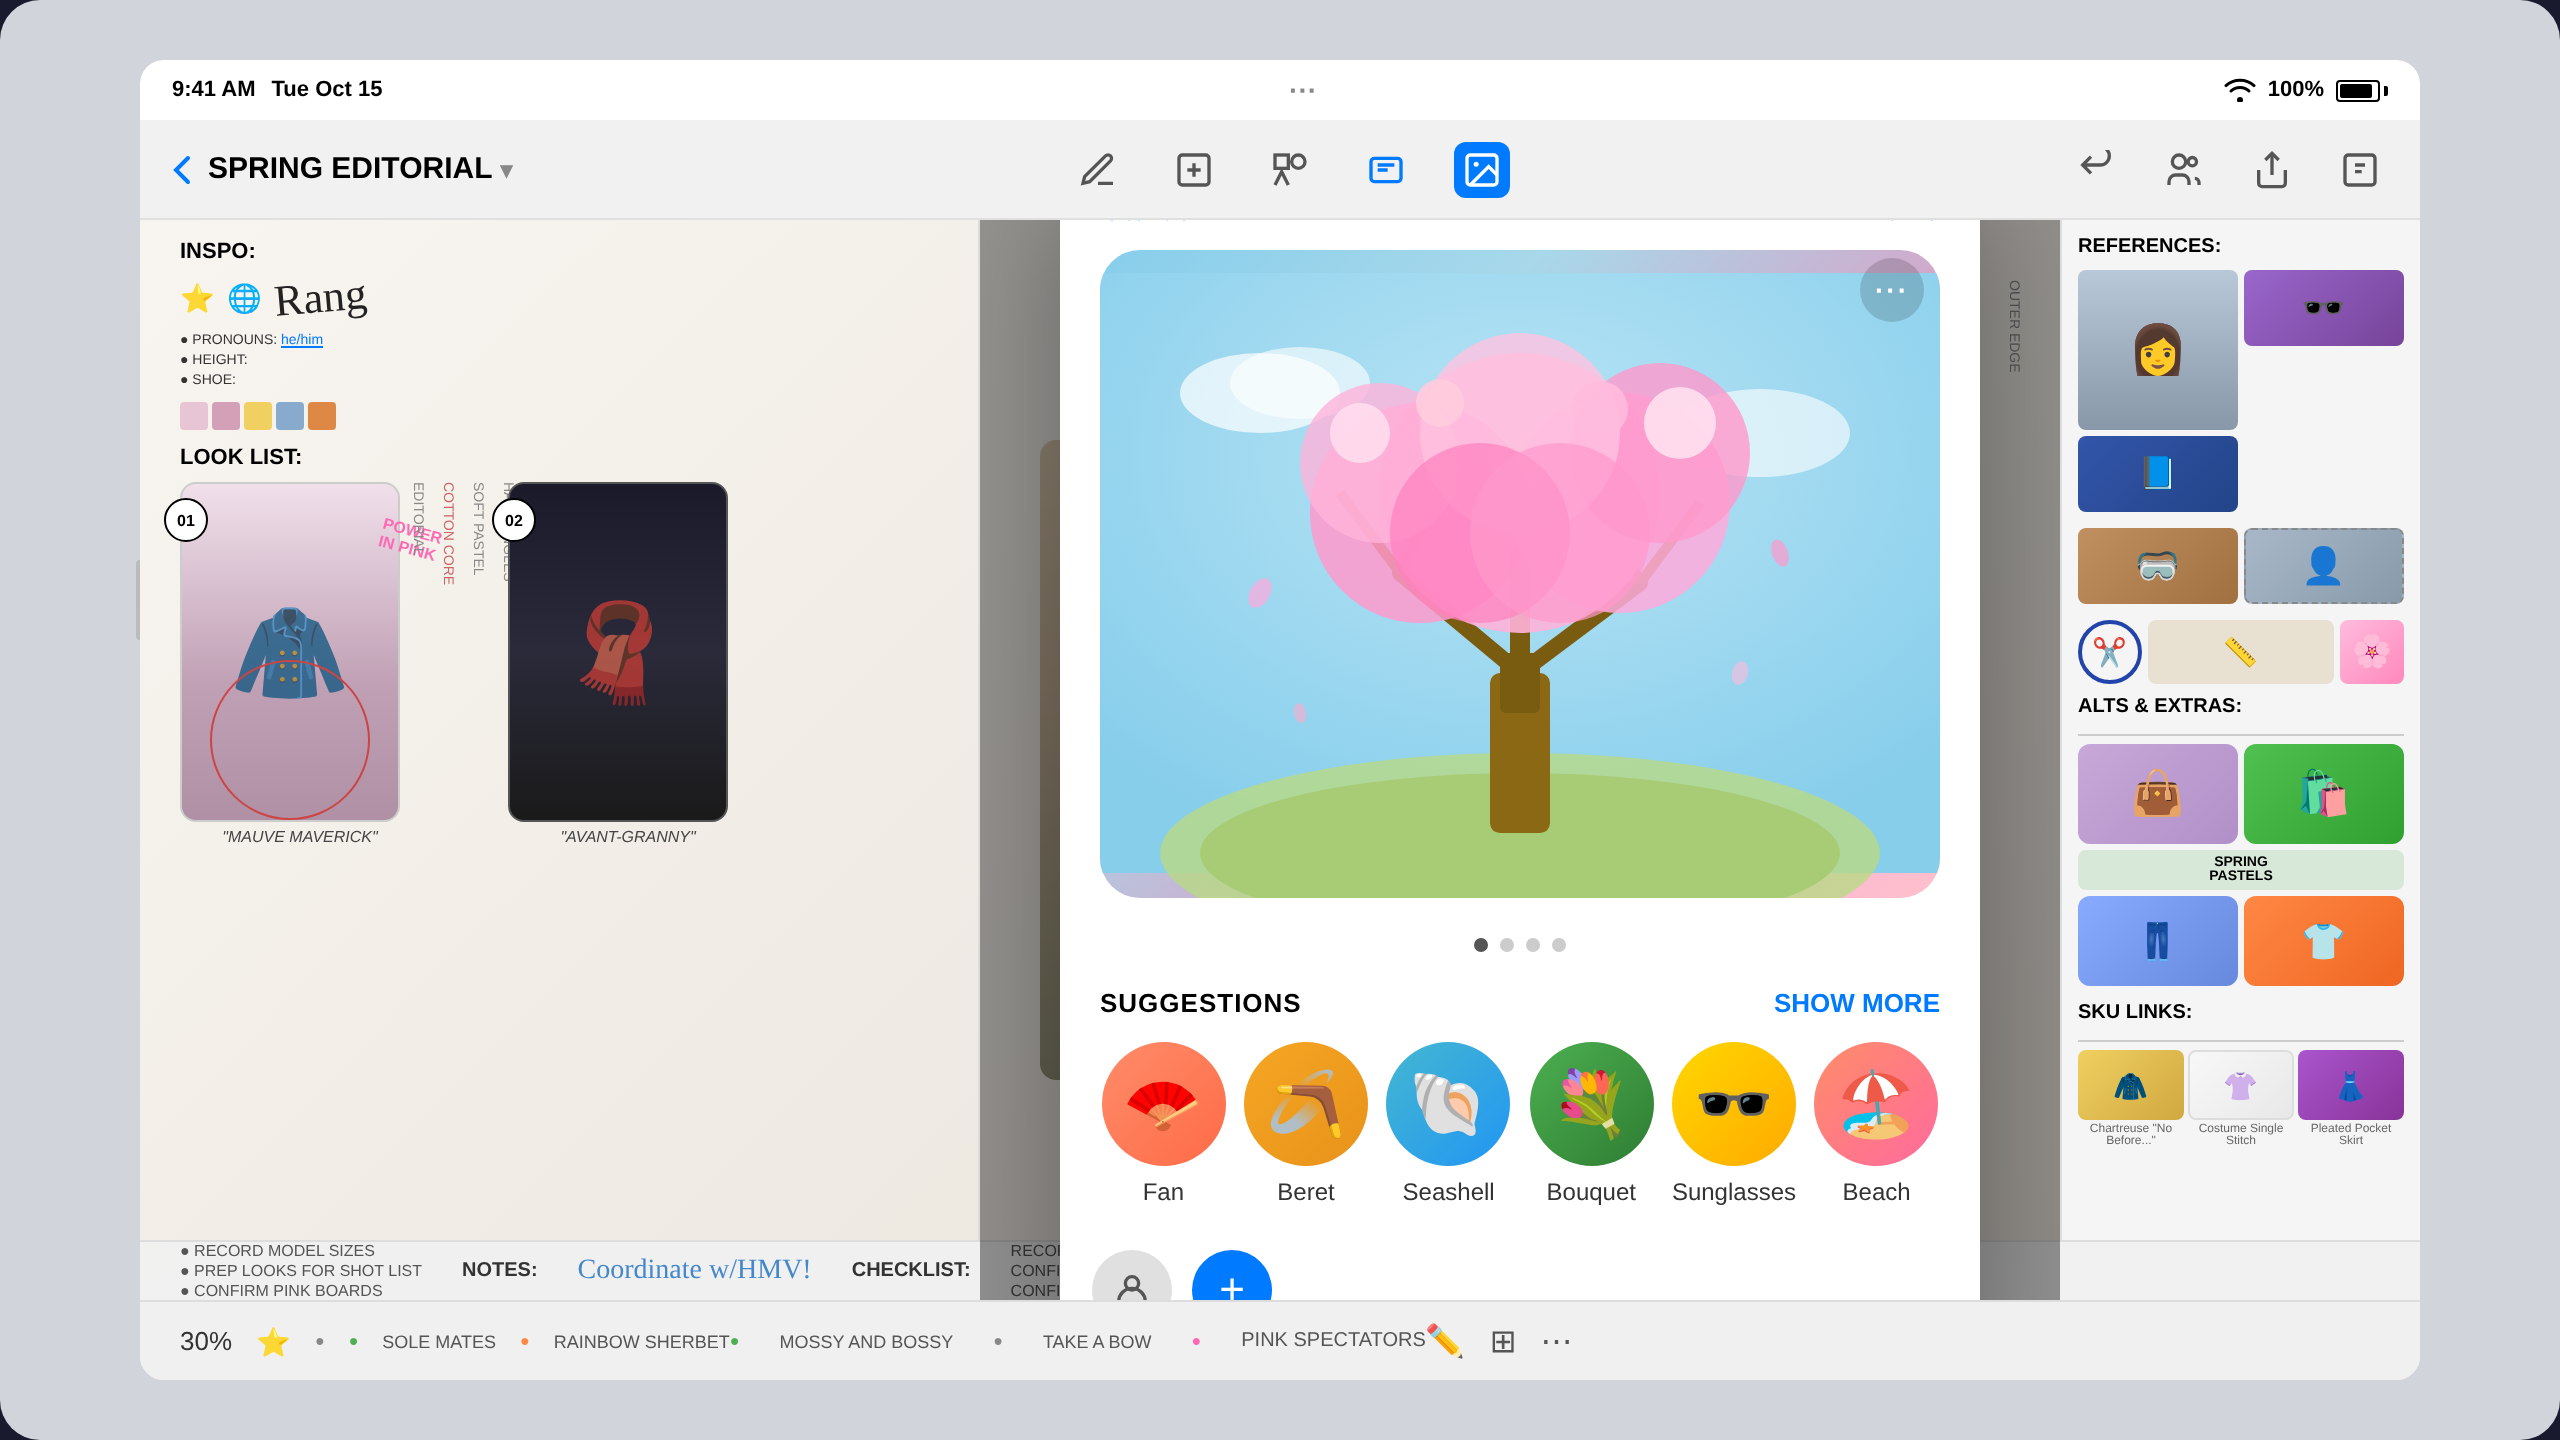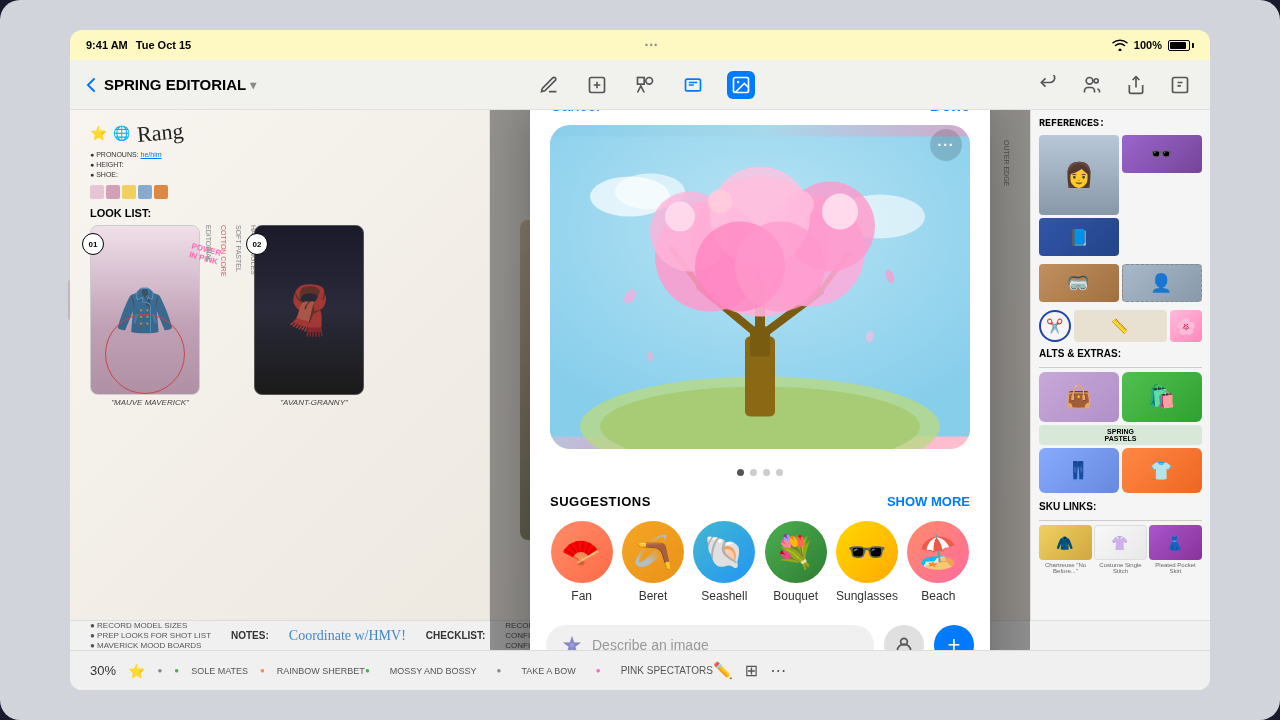--- a/index.html
+++ b/index.html
@@ -19,21 +19,21 @@
       border-radius: 20px;
       position: relative;
       display: flex;
       align-items: center;
       justify-content: center;
     }
 
     .ipad-screen {
       width: 1140px;
       height: 660px;
-      background: #fef9c3;
+      background: #ffffff;
       border-radius: 12px;
       overflow: hidden;
       position: relative;
     }
 
     
     .status-bar {
       position: absolute;
       top: 0;
       left: 0;
@@ -147,21 +147,20 @@
       overflow: hidden;
       padding: 8px;
       font-size: 9px;
     }
 
     .references-label {
       font-size: 10px;
       font-weight: 700;
       text-transform: uppercase;
       margin-bottom: 6px;
-      font-family: Liberation Mono, monospace;
     }
 
     .center-panel {
       flex: 1;
       background: #e8e8e8;
       overflow: hidden;
       position: relative;
     }
 
     
@@ -602,20 +601,21 @@
     <div class="main-content">
 
       <div class="sidebar-strip">
         <div class="sidebar-dot"></div>
       </div>
 
       <div class="left-panel">
         <div class="board-content">
 
           <div style="padding:10px 10px 0 20px;">
+            <div class="inspo-label">INSPO:</div>
             <div style="display:flex;align-items:center;gap:6px;margin-bottom:4px;">
               <span style="font-size:14px;">⭐</span>
               <span style="font-size:14px;">🌐</span>
 
               <span class="squiggly" style="font-size:22px;color:#222;transform:rotate(-5deg)">Rang</span>
             </div>
             <div style="font-size:7px;color:#333;line-height:1.4;margin-bottom:6px;">
               <div>● PRONOUNS: <span style="color:#007AFF;text-decoration:underline;">he/him</span></div>
               <div>● HEIGHT:</div>
               <div>● SHOE:</div>
@@ -798,28 +798,20 @@
                 </div>
 
                 <div class="emoji-item">
                   <div class="emoji-circle" style="background:linear-gradient(135deg,#ff8c69,#ff6b9d);">🏖️</div>
                   <span class="emoji-label">Beach</span>
                 </div>
               </div>
             </div>
 
             <div class="modal-input-area">
-              <div class="describe-input">
-
-                <svg width="20" height="20" viewBox="0 0 24 24" fill="none">
-                  <path d="M12 2l2.4 7.4H22l-6.4 4.6 2.4 7.4L12 17l-6 4.4 2.4-7.4L2 9.4h7.6z" fill="#8888cc" stroke="#6666aa" stroke-width="0.5"></path>
-                  <circle cx="12" cy="12" r="3" fill="#aaaadd" opacity="0.5"></circle>
-                </svg>
-                <span class="describe-input-text">Describe an image</span>
-              </div>
               <div class="person-btn">
                 <svg width="20" height="20" viewBox="0 0 24 24" fill="none" stroke="#555" stroke-width="2">
                   <circle cx="12" cy="8" r="4"></circle>
                     <path d="M4 20v-1a8 8 0 0116 0v1"></path>
                 </svg>
               </div>
               <div class="plus-btn">
                 <span>+</span>
               </div>
             </div>
@@ -905,21 +897,21 @@
         <span style="font-size:16px;color:#555;">✏️</span>
         <span style="font-size:16px;color:#555;">⊞</span>
         <span style="font-size:16px;color:#555;">⋯</span>
       </div>
     </div>
 
     <div style="position:absolute;bottom:40px;left:0;right:0;height:30px;background:rgba(240,240,240,0.95);border-top:1px solid #ddd;display:flex;align-items:center;padding:0 20px;gap:20px;font-size:8px;z-index:30;">
       <div style="display:flex;flex-direction:column;gap:1px;">
         <div style="color:#555;">● RECORD MODEL SIZES</div>
         <div style="color:#555;">● PREP LOOKS FOR SHOT LIST</div>
-        <div style="color:#555;">● MAVERICK MOOD BOARDS</div>
+        <div style="color:#555;">● CONFIRM PINK BOARDS</div>
       </div>
       <div style="font-weight:700;color:#333;font-size:10px;">NOTES:</div>
       <div style="font-family:'Brush Script MT',cursive;color:#4488cc;font-size:14px;">Coordinate w/HMV!</div>
       <div style="font-weight:700;color:#333;font-size:10px;">CHECKLIST:</div>
       <div style="display:flex;flex-direction:column;gap:1px;">
         <div style="color:#555;">RECORD MODEL SIZES</div>
         <div style="color:#555;">CONFIRM HAIR LENGTH</div>
         <div style="color:#555;">CONFIRM LUNCH ORDER</div>
       </div>
       <div style="font-weight:700;color:#333;font-size:10px;margin-left:20px;">NOTES:</div>

